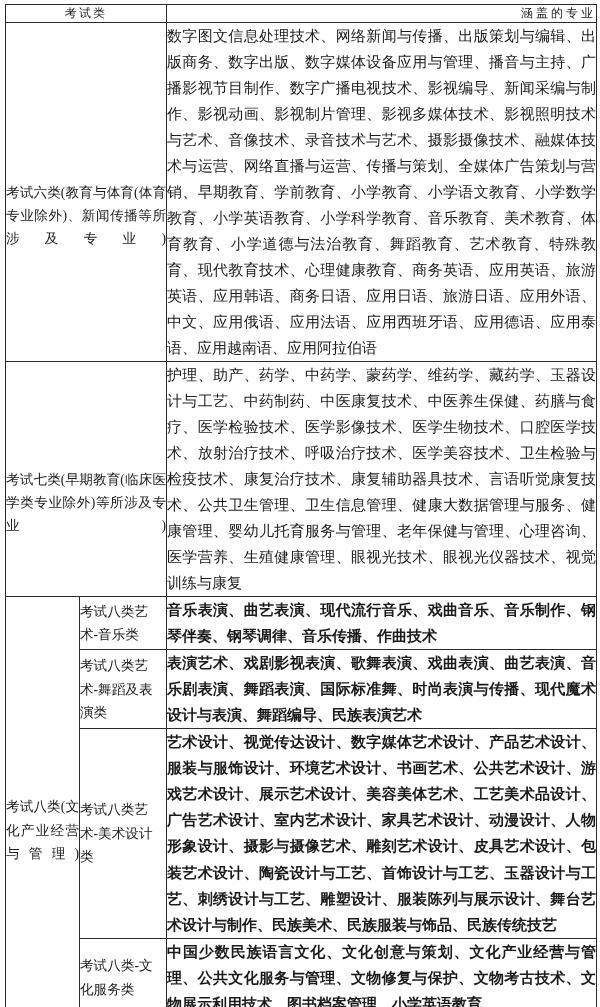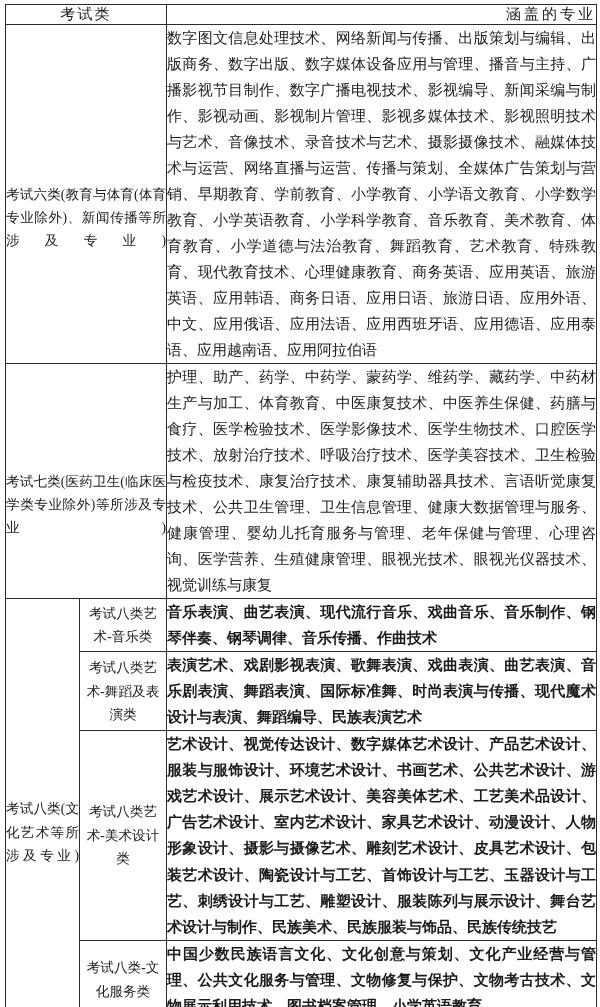--- a/index.html
+++ b/index.html
@@ -37,21 +37,21 @@
   }
 
   
   col.c-label   { width: 74px; }
   col.c-sublbl  { width: 87px; }
   col.c-body    { width: 430px; }
 
   
   .hdr-cell {
     text-align: center;
-    font-size: 15px;
+    font-size: 12px;
     letter-spacing: 2.2px;
     padding: 9px 0 10px 0;
     font-weight: 400;
   }
   .hdr-cell.wide {
     letter-spacing: 3px;
     text-align: right;
   }
 
   
@@ -66,21 +66,21 @@
     display: block;
     word-break: break-all;
     margin-top: 47px;
   }
 
   
   .sublabel-cell {
     font-size: 13.6px;
     line-height: 1.72;
     padding: 8px 6px 8px 9px;
-    text-align: center;
+    text-align: left;
     word-break: break-all;
   }
 
   
   .body-cell {
     font-size: 15px;
     line-height: 1.735;
     padding: 7px 7px 8px 8px;
     text-align: justify;
     text-justify: inter-ideograph;
@@ -109,28 +109,28 @@
 
       <tr>
         <td class="label-cell" colspan="2">
           <span class="lbl-inner">考试六类(教育与体育(体育专业除外)、新闻传播等所涉及专业)</span>
         </td>
         <td class="body-cell">数字图文信息处理技术、网络新闻与传播、出版策划与编辑、出版商务、数字出版、数字媒体设备应用与管理、播音与主持、广播影视节目制作、数字广播电视技术、影视编导、新闻采编与制作、影视动画、影视制片管理、影视多媒体技术、影视照明技术与艺术、音像技术、录音技术与艺术、摄影摄像技术、融媒体技术与运营、网络直播与运营、传播与策划、全媒体广告策划与营销、早期教育、学前教育、小学教育、小学语文教育、小学数学教育、小学英语教育、小学科学教育、音乐教育、美术教育、体育教育、小学道德与法治教育、舞蹈教育、艺术教育、特殊教育、现代教育技术、心理健康教育、商务英语、应用英语、旅游英语、应用韩语、商务日语、应用日语、旅游日语、应用外语、中文、应用俄语、应用法语、应用西班牙语、应用德语、应用泰语、应用越南语、应用阿拉伯语</td>
       </tr>
 
       <tr>
         <td class="label-cell" colspan="2">
-          <span class="lbl-inner">考试七类(医药卫生(临床医学类专业除外)等所涉及专业)</span>
+          <span class="lbl-inner">考试七类(早期教育(临床医学类专业除外)等所涉及专业)</span>
         </td>
-        <td class="body-cell">护理、助产、药学、中药学、蒙药学、维药学、藏药学、中药材生产与加工、体育教育、中医康复技术、中医养生保健、药膳与食疗、医学检验技术、医学影像技术、医学生物技术、口腔医学技术、放射治疗技术、呼吸治疗技术、医学美容技术、卫生检验与检疫技术、康复治疗技术、康复辅助器具技术、言语听觉康复技术、公共卫生管理、卫生信息管理、健康大数据管理与服务、健康管理、婴幼儿托育服务与管理、老年保健与管理、心理咨询、医学营养、生殖健康管理、眼视光技术、眼视光仪器技术、视觉训练与康复</td>
+        <td class="body-cell">护理、助产、药学、中药学、蒙药学、维药学、藏药学、玉器设计与工艺、中药制药、中医康复技术、中医养生保健、药膳与食疗、医学检验技术、医学影像技术、医学生物技术、口腔医学技术、放射治疗技术、呼吸治疗技术、医学美容技术、卫生检验与检疫技术、康复治疗技术、康复辅助器具技术、言语听觉康复技术、公共卫生管理、卫生信息管理、健康大数据管理与服务、健康管理、婴幼儿托育服务与管理、老年保健与管理、心理咨询、医学营养、生殖健康管理、眼视光技术、眼视光仪器技术、视觉训练与康复</td>
       </tr>
 
       <tr>
         <td class="label-cell" rowspan="4">
-          <span class="lbl-inner">考试八类(文化艺术等所涉及专业)</span>
+          <span class="lbl-inner">考试八类(文化产业经营与管理)</span>
         </td>
         <td class="sublabel-cell">考试八类艺术-音乐类</td>
         <td class="body-cell mid">音乐表演、曲艺表演、现代流行音乐、戏曲音乐、音乐制作、钢琴伴奏、钢琴调律、音乐传播、作曲技术</td>
       </tr>
 
       <tr>
         <td class="sublabel-cell">考试八类艺术-舞蹈及表演类</td>
         <td class="body-cell mid">表演艺术、戏剧影视表演、歌舞表演、戏曲表演、曲艺表演、音乐剧表演、舞蹈表演、国际标准舞、时尚表演与传播、现代魔术设计与表演、舞蹈编导、民族表演艺术</td>
       </tr>
 

